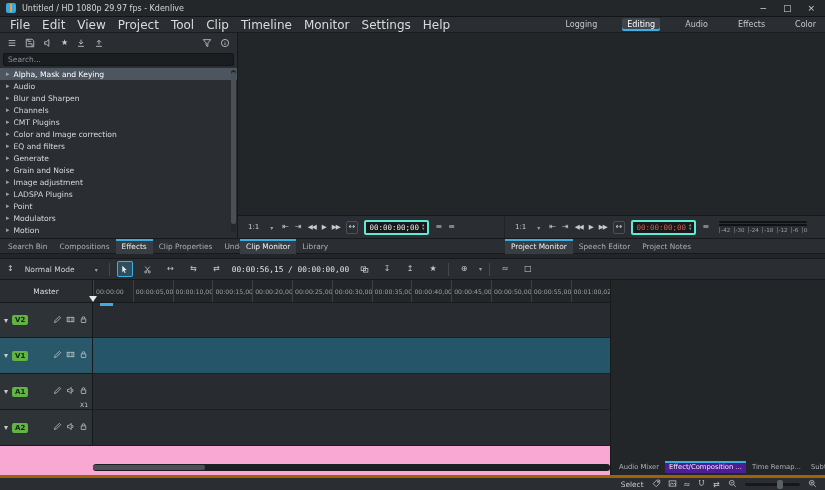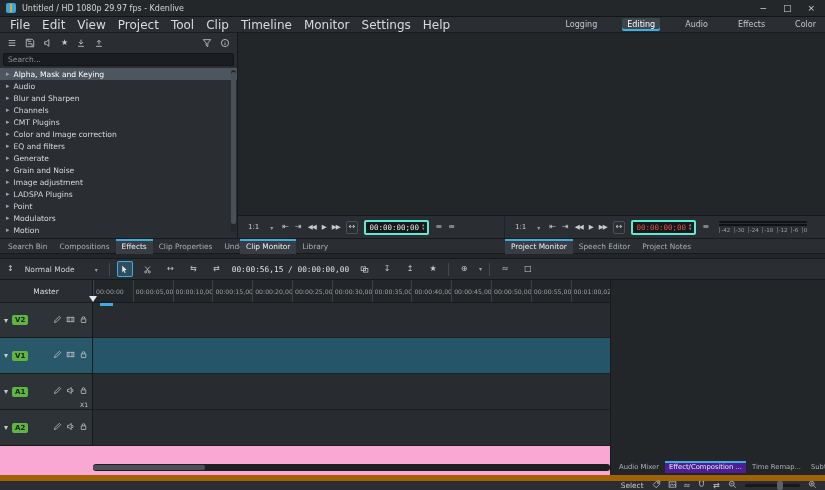--- a/index.html
+++ b/index.html
@@ -135,21 +135,21 @@
 
   
   .right-panel{left:610px;top:280px;width:215px;height:195px;background:#232629;
     border-left:1px solid #17191b}
   .rp-tabs{position:absolute;left:4px;bottom:2px;display:flex;gap:2px}
   .rp-tab{padding:2px 4px;font-size:6.8px;color:#aab0b5;white-space:nowrap}
   .rp-tab.active{background:#4c1d95;color:#eef0f2;box-shadow:inset 0 2px 0 #3daee2}
 
   
   .statusbar{left:0;top:475px;width:825px;height:15px;background:#2a2e32;
-    border-top:6px solid #a16207;display:flex;align-items:center;justify-content:flex-end;
+    border-top:3px solid #a16207;display:flex;align-items:center;justify-content:flex-end;
     gap:8px;padding:0 8px;font-size:7.4px;color:#c9ced2}
   .sb-icons{display:flex;gap:7px;align-items:center}
   .slider{position:relative;width:55px;height:3px;background:#16181a;border-radius:2px}
   .slider .handle{position:absolute;left:32px;top:-3px;width:6px;height:9px;
     background:#5a6167;border-radius:2px}
 </style>
 </head>
 <body>
 
 <div class="window">

